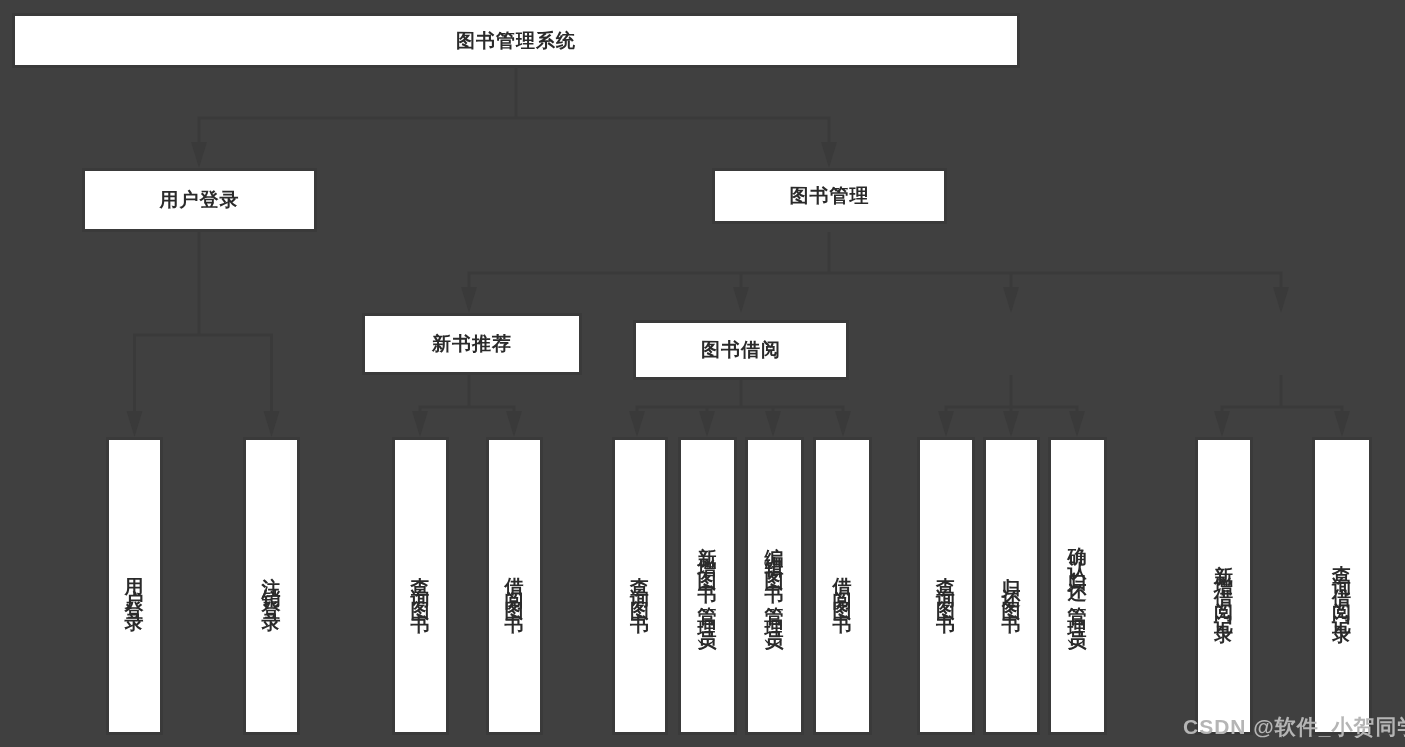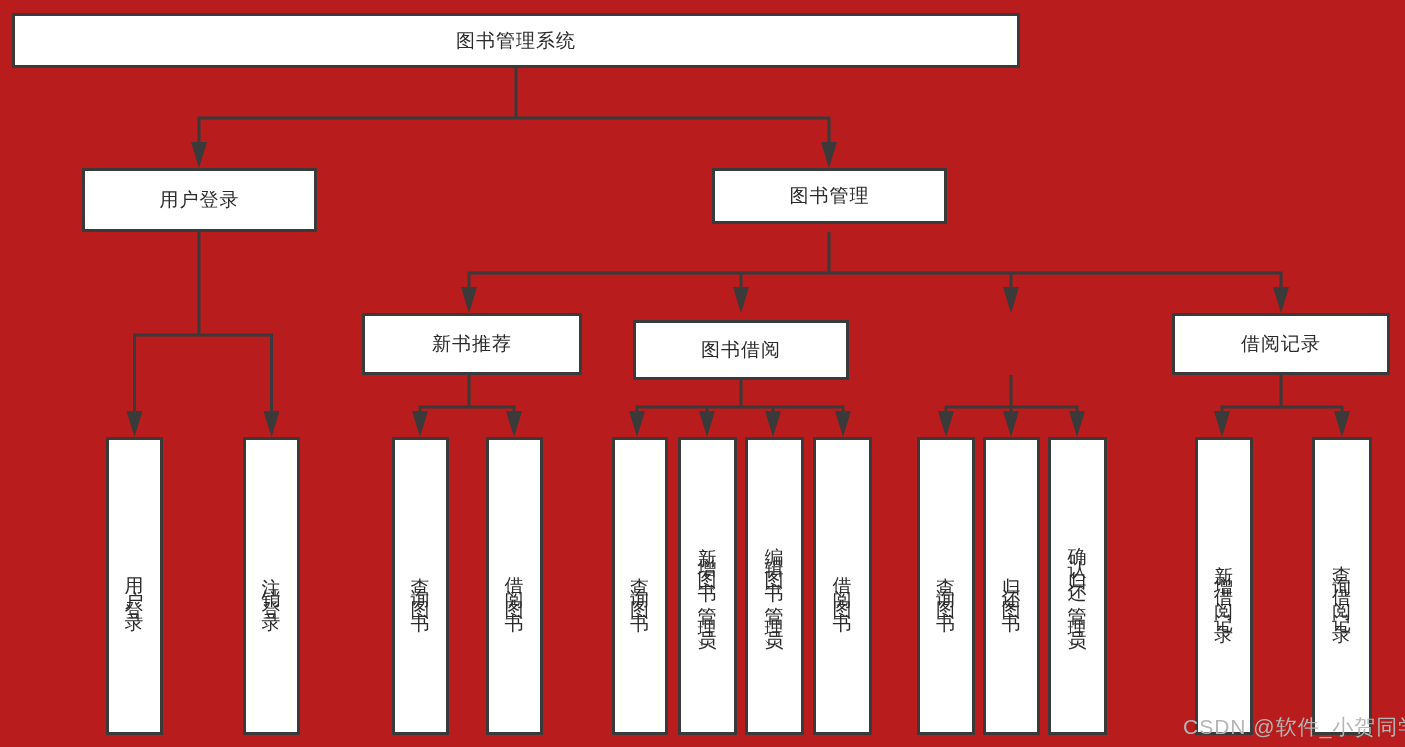--- a/index.html
+++ b/index.html
@@ -1,21 +1,22 @@
 <!DOCTYPE html>
 <html><head>
 <meta charset="utf-8">
 <style>
   html,body{margin:0;padding:0;background:#fff;}
   #canvas{
     position:relative;
     width:1405px;height:747px;
-    background:#b91c1c;
+    background:#404040;
     font-family:"Liberation Sans", sans-serif;
     overflow:hidden;
+    font-weight:bold;
   }
   #wires{position:absolute;left:0;top:0;width:1405px;height:747px;}
   .box{
     position:absolute;
     box-sizing:border-box;
     border:3px solid #3a3a3a;
     background:#ffffff;
     color:#2a2a2a;
     display:flex;
     align-items:center;
@@ -86,21 +87,20 @@
     </g>
   </svg>
 
   <div class="box" style="left:12px;top:13px;width:1008px;height:55px;">图书管理系统</div>
 
   <div class="box" style="left:82px;top:168px;width:235px;height:64px;">用户登录</div>
   <div class="box" style="left:712px;top:168px;width:235px;height:56px;">图书管理</div>
 
   <div class="box" style="left:362px;top:313px;width:220px;height:62px;">新书推荐</div>
   <div class="box" style="left:633px;top:320px;width:216px;height:60px;">图书借阅</div>
-  <div class="box" style="left:1172px;top:313px;width:218px;height:62px;">借阅记录</div>
 
   <div class="box v-box" style="left:106px;top:437px;width:57px;height:298px;">用户登录</div>
   <div class="box v-box" style="left:243px;top:437px;width:57px;height:298px;">注销登录</div>
 
   <div class="box v-box" style="left:392px;top:437px;width:57px;height:298px;">查询图书</div>
   <div class="box v-box" style="left:486px;top:437px;width:57px;height:298px;">借阅图书</div>
 
   <div class="box v-box" style="left:612px;top:437px;width:56px;height:298px;">查询图书</div>
   <div class="box v-box" style="left:678px;top:437px;width:59px;height:298px;">新增图书（管理员）</div>
   <div class="box v-box" style="left:745px;top:437px;width:59px;height:298px;">编辑图书（管理员）</div>

